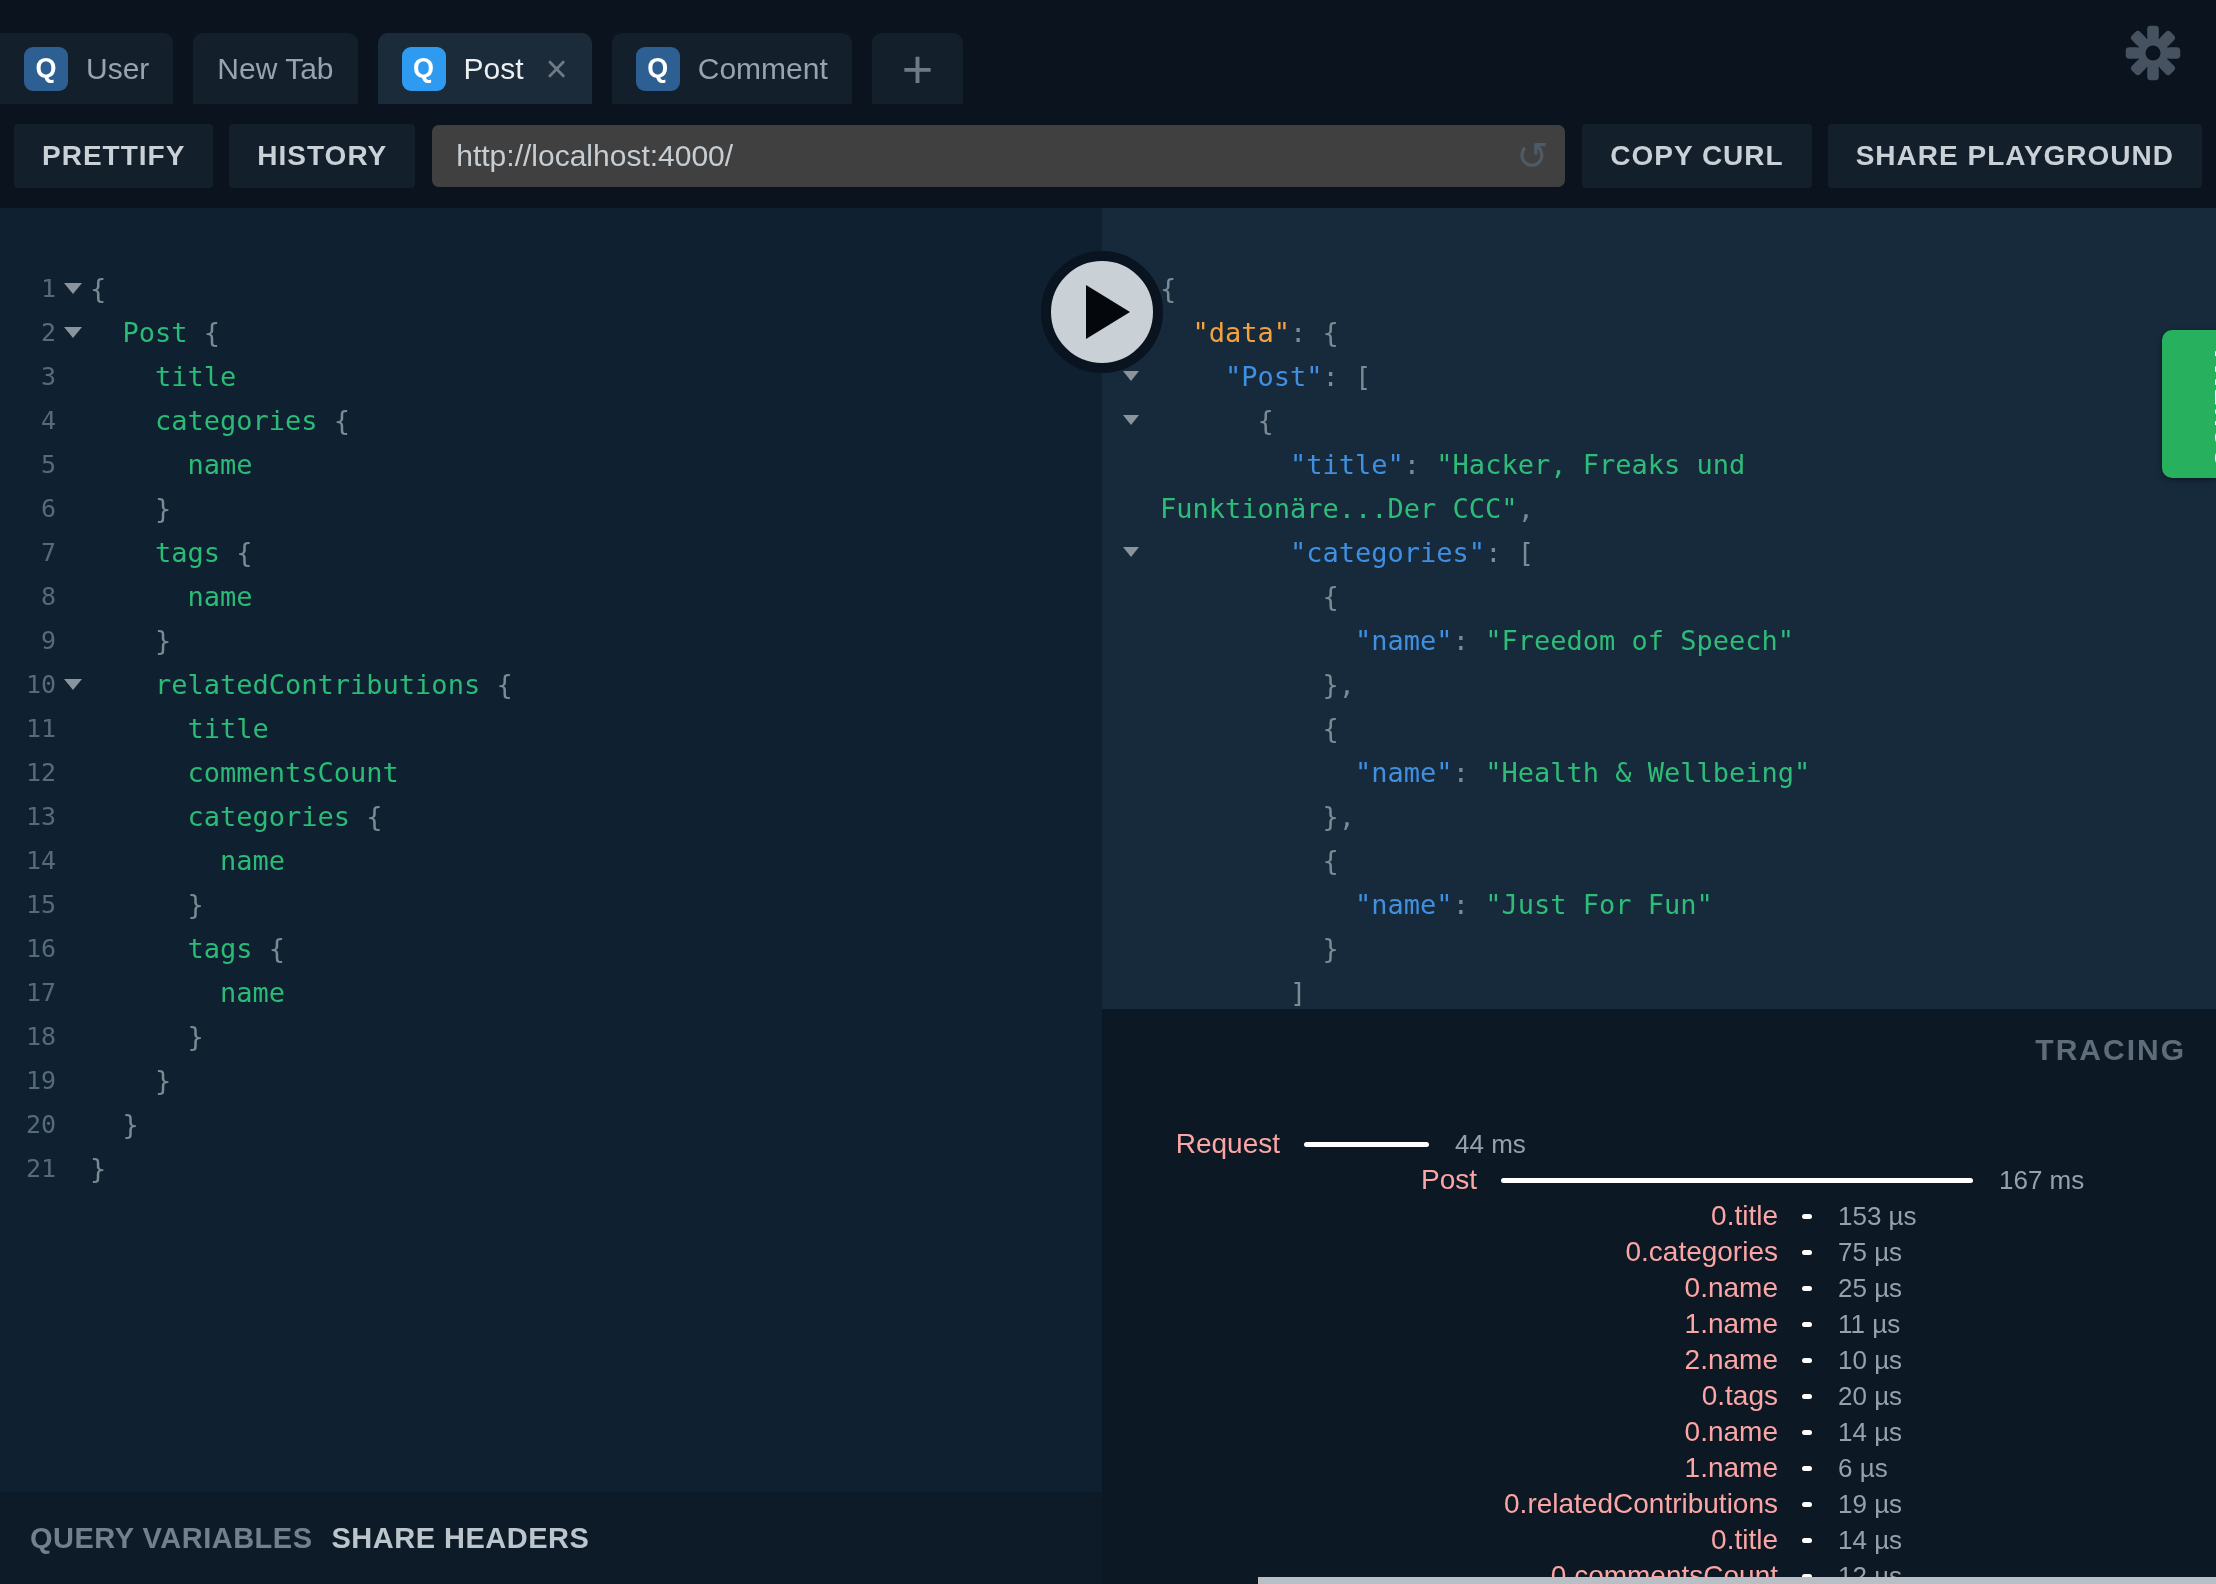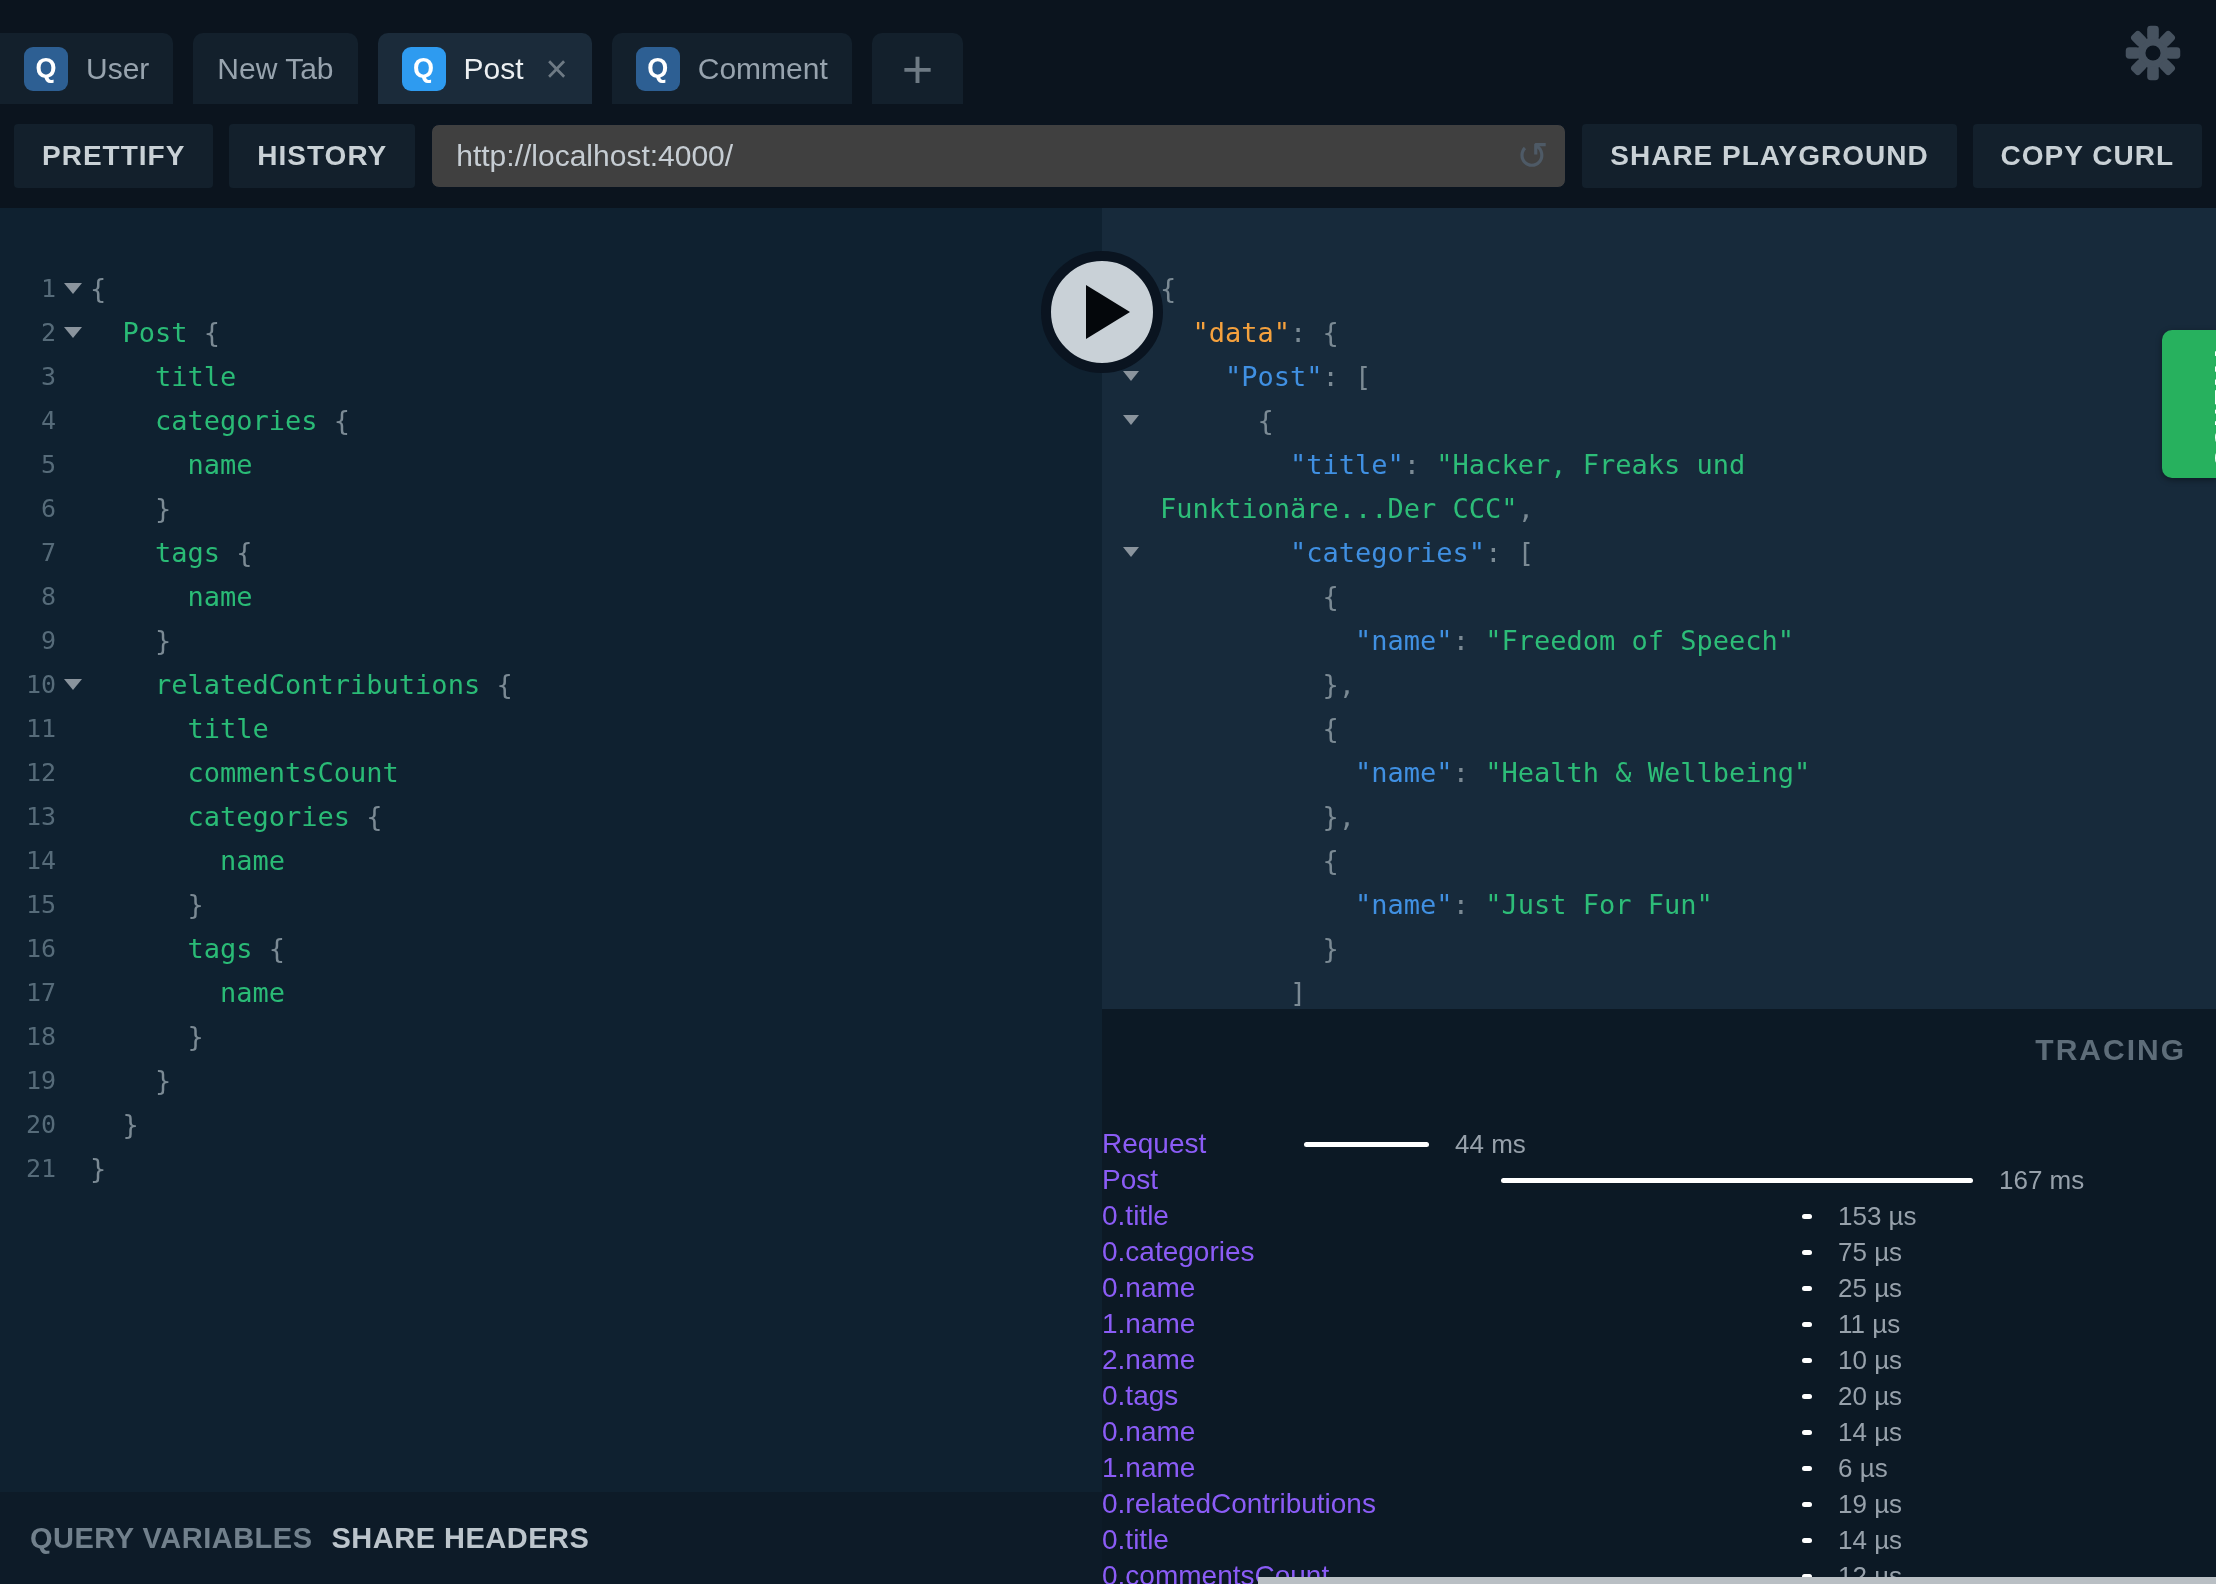--- a/index.html
+++ b/index.html
@@ -57,21 +57,21 @@
   .r-line{height:44px;display:flex;align-items:center;}
   .r-foldcol{width:58px;flex:0 0 auto;display:flex;justify-content:center;align-items:center;}
   .r-foldcol .fold-arrow{border-left-width:8px;border-right-width:8px;border-top-width:10px;}
 
   
   .tracing{height:600px;background:#0c1925;position:relative;overflow:hidden;}
   .tracing-title{position:absolute;top:24px;right:30px;color:#5e6d79;font-size:30px;font-weight:700;
                  letter-spacing:2px;}
   .trace-rows{padding-top:117px;}
   .trow{height:36px;display:flex;align-items:center;}
-  .tlabel{color:#8b5cf6;font-size:28px;white-space:nowrap;flex:0 0 auto;}
+  .tlabel{text-align:right;color:#fca5a5;font-size:28px;white-space:nowrap;flex:0 0 auto;}
   .tbar{height:5px;background:#ffffff;border-radius:3px;margin-left:24px;flex:0 0 auto;}
   .ttime{margin-left:26px;color:#97a1ab;font-size:26px;white-space:nowrap;}
   .hscroll{position:absolute;bottom:0;left:156px;right:0;height:7px;background:#b9bfc4;}
 
   
   .play-btn{position:absolute;left:1041px;top:251px;width:122px;height:122px;border-radius:50%;
             background:#c9d1d7;border:10px solid #0a1420;box-sizing:border-box;display:flex;
             align-items:center;justify-content:center;cursor:pointer;z-index:6;}
   .play-tri{width:0;height:0;border-top:27px solid transparent;border-bottom:27px solid transparent;
             border-left:44px solid #04070b;margin-left:12px;}
@@ -123,22 +123,22 @@
     </svg>
   </div>
 
   <div class="toolbar">
     <button class="tbtn">PRETTIFY</button>
     <button class="tbtn">HISTORY</button>
     <div class="urlwrap">
       <input class="urlinput" readonly="" value="http://localhost:4000/" style="">
       <span class="reload">↺</span>
     </div>
+    <button class="tbtn">COPY CURL</button>
     <button class="tbtn">SHARE PLAYGROUND</button>
-    <button class="tbtn">COPY CURL</button>
   </div>
 
   <div class="main">
     <div class="left">
       <div class="query-editor">
           <div class="code-line">
             <span class="ln">1</span>
             <span class="foldcol">
               <span class="fold-arrow"></span>
             </span>

